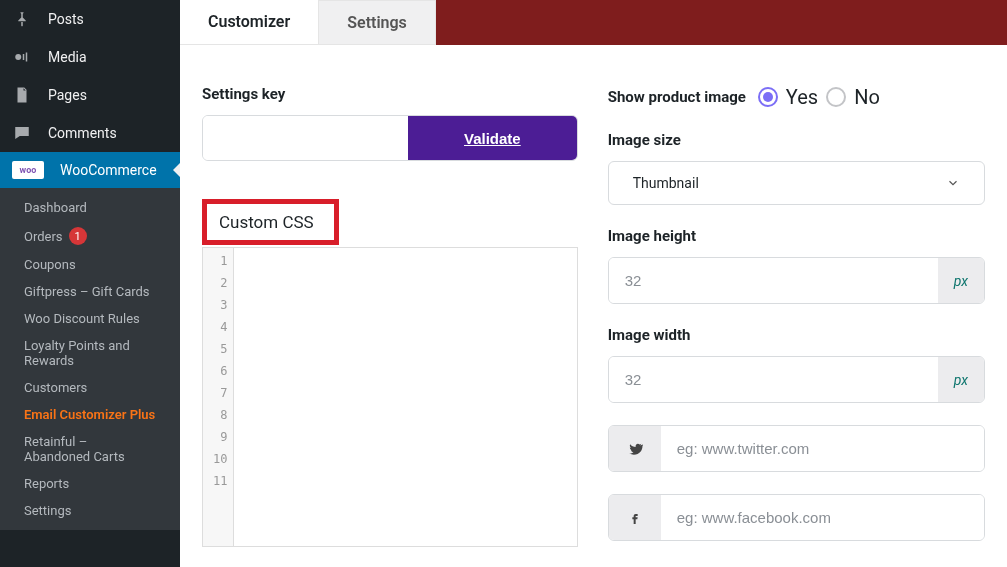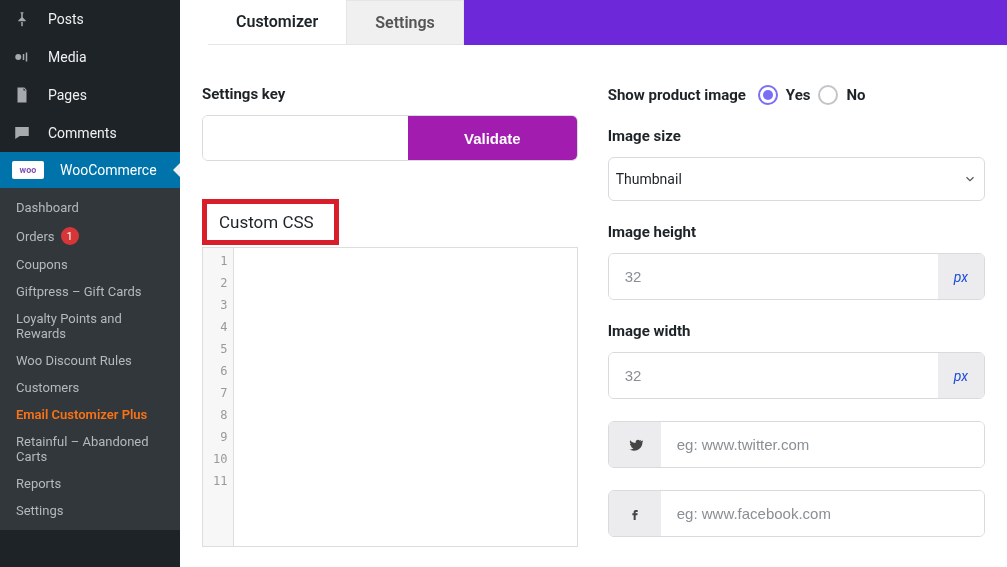--- a/index.html
+++ b/index.html
@@ -60,21 +60,21 @@
     width: 32px; height: 18px;
     background: #fff;
     color: #7f54b3;
     font-size: 9px;
     font-weight: 700;
     display: flex; align-items: center; justify-content: center;
     border-radius: 2px;
   }
   .submenu {
     background: #32373c;
-    padding: 6px 4px;
+    padding: 6px 12px;
   }
   .submenu-item {
     padding: 6px 12px;
     color: #b4b9be;
     font-size: 13px;
     cursor: pointer;
     display: flex;
     align-items: center;
     gap: 6px;
   }
@@ -95,22 +95,21 @@
     padding: 0 5px;
   }
   
   .main {
     flex: 1;
     overflow: hidden;
     background: #fff;
   }
   .tabs {
     display: flex;
-    background: #6d28d9;
-    margin-left: 28px;
+    background: #7f1d1d;
   }
   .tab {
     padding: 12px 28px;
     font-size: 16px;
     font-weight: 600;
     color: #1d2327;
     cursor: pointer;
     background: #fff;
     border-bottom: 1px solid #e5e5e5;
   }
@@ -142,27 +141,28 @@
     margin-bottom: 38px;
   }
   .license-input {
     flex: 1;
     border: none;
     padding: 14px 12px;
     font-size: 14px;
     outline: none;
   }
   .validate-btn {
-    background: #a21caf;
+    background: #4c1d95;
     color: #fff;
     border: none;
     padding: 0 56px;
     font-weight: 600;
     font-size: 15px;
     cursor: pointer;
+    text-decoration: underline;
   }
   .custom-css-label {
     display: inline-block;
     border: 5px solid #d81e2a;
     padding: 8px 20px 8px 12px;
     font-weight: 400;
     font-size: 17px;
     margin-bottom: 0;
   }
   .code-editor {
@@ -208,25 +208,25 @@
     display: inline-flex;
     align-items: center; justify-content: center;
   }
   .radio.checked::after {
     content: "";
     width: 10px; height: 10px;
     background: #7b6ef6;
     border-radius: 50%;
   }
   .radio.unchecked { border-color: #c3c4c7; }
-  .radio-label { font-weight: 700; font-size: 15px; }
+  .radio-label { font-weight: 400; font-size: 20px; }
   .select-wrap {
     border: 1px solid #d8dbde;
     border-radius: 6px;
-    padding: 13px 7px;
+    padding: 13px 24px;
     display: flex;
     align-items: center;
     justify-content: space-between;
     margin-bottom: 22px;
     cursor: pointer;
   }
   .input-group {
     display: flex;
     border: 1px solid #d8dbde;
     border-radius: 6px;
@@ -236,21 +236,21 @@
   .input-group input {
     flex: 1;
     border: none;
     padding: 14px 16px;
     font-size: 15px;
     outline: none;
   }
   .input-group input::placeholder { color: #8a8f95; }
   .addon {
     background: #ececee;
-    color: #1d4ed8;
+    color: #0f766e;
     font-style: italic;
     padding: 0 16px;
     display: flex;
     align-items: center;
     font-size: 14px;
   }
   .addon-left {
     background: #ececee;
     padding: 0 18px;
     display: flex;
@@ -310,24 +310,24 @@
       <span>Orders</span>
       <span class="badge-count">1</span>
     </div>
     <div class="submenu-item">
         <span>Coupons</span>
       </div>
     <div class="submenu-item">
         <span>Giftpress – Gift Cards</span>
       </div>
     <div class="submenu-item">
+        <span>Woo Discount Rules</span>
+      </div>
+    <div class="submenu-item">
         <span>Loyalty Points and Rewards</span>
-      </div>
-    <div class="submenu-item">
-        <span>Woo Discount Rules</span>
       </div>
     <div class="submenu-item">
         <span>Customers</span>
       </div>
     <div class="submenu-item active">
         <span>Email Customizer Plus</span>
       </div>
     <div class="submenu-item">
         <span>Retainful – Abandoned Carts</span>
       </div>

